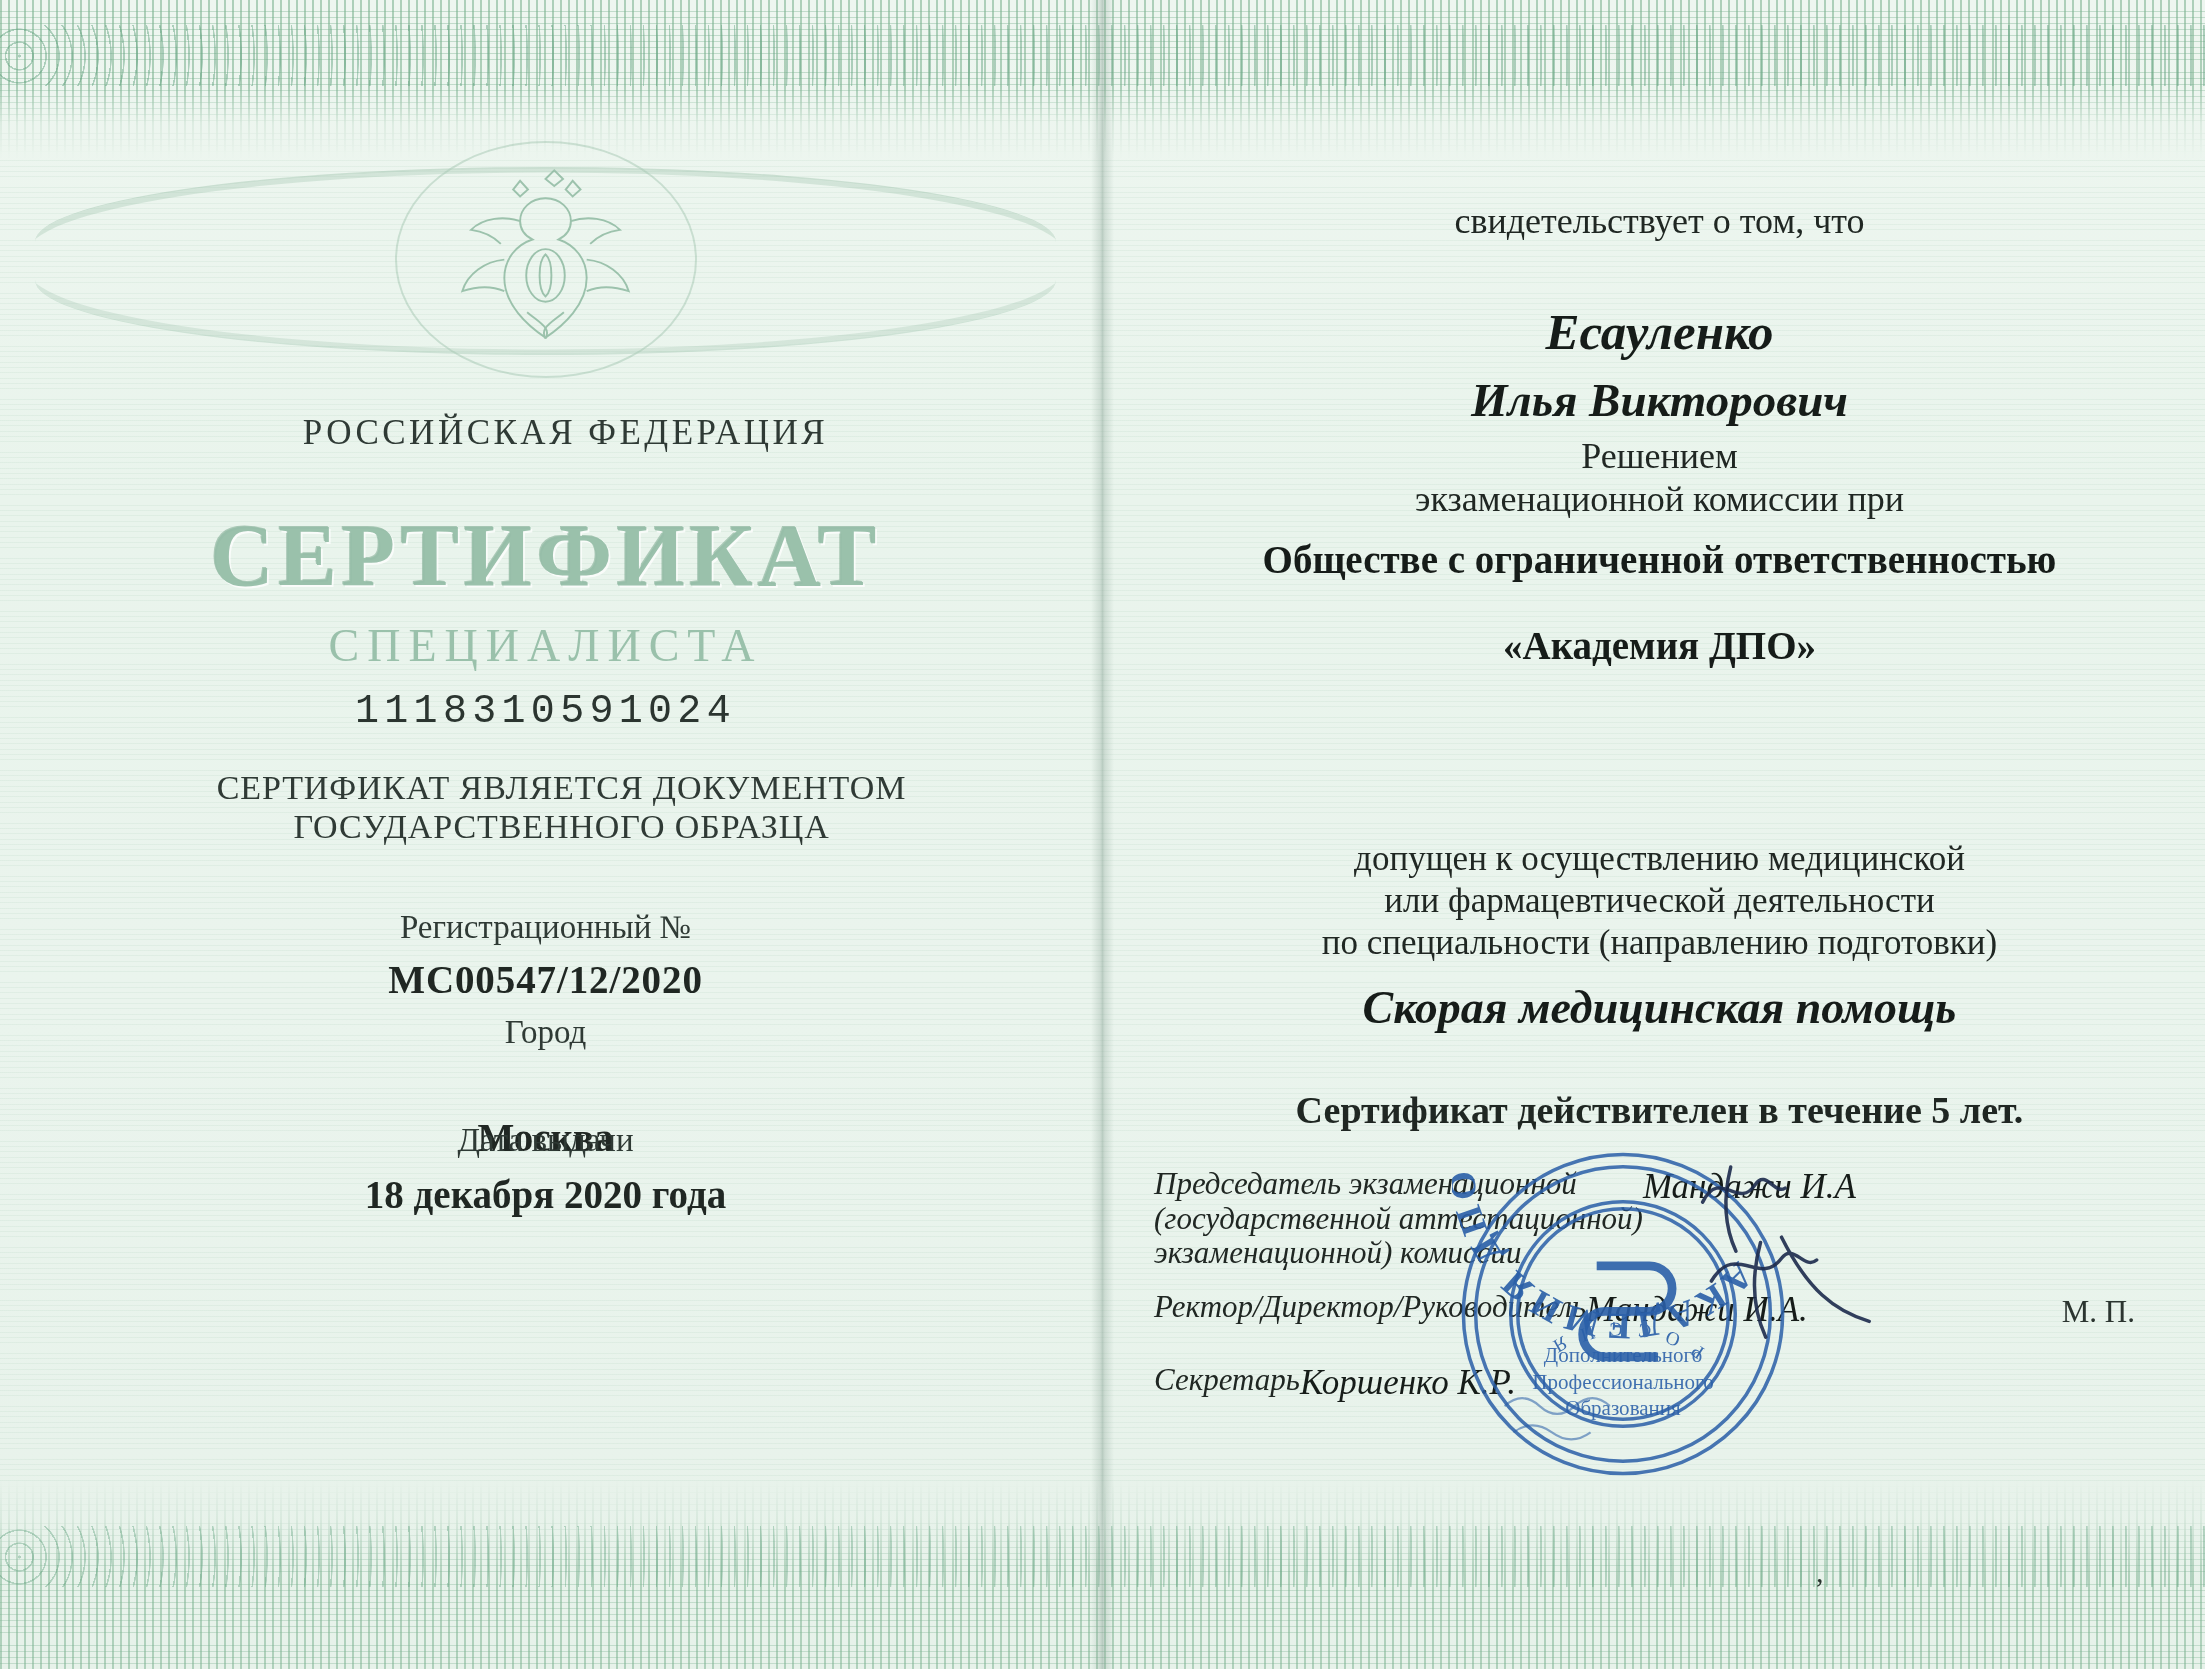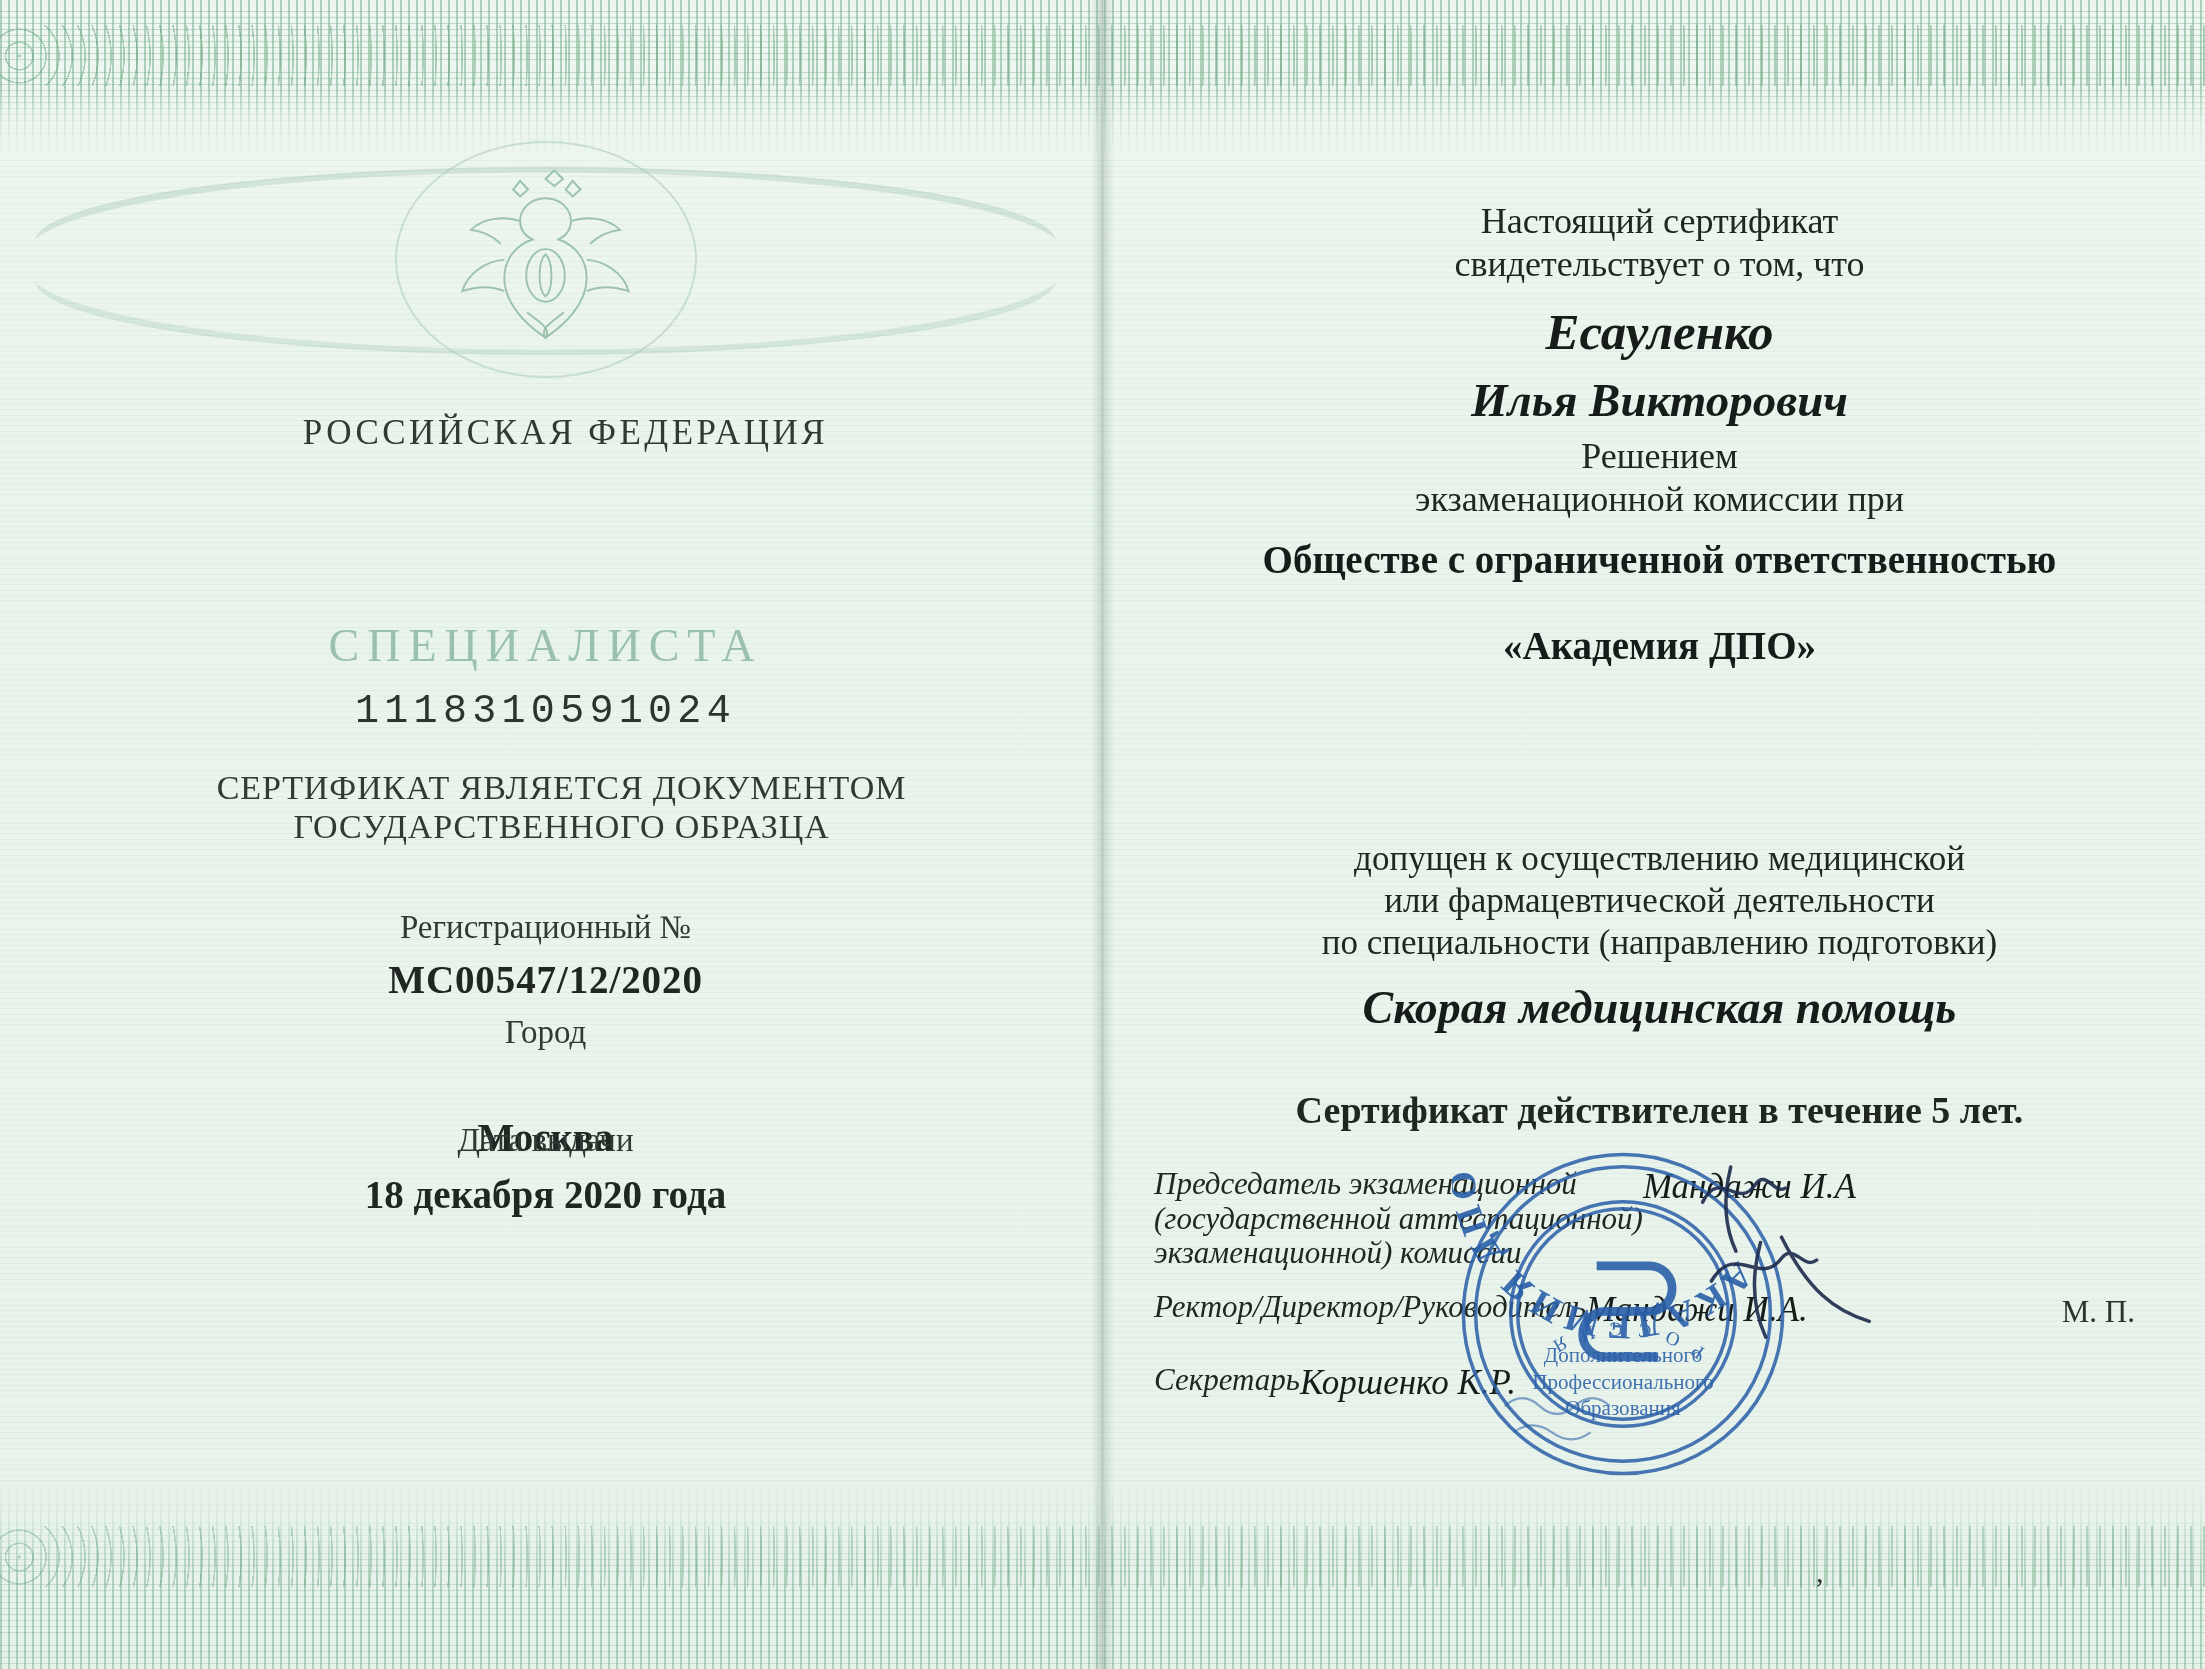--- a/index.html
+++ b/index.html
@@ -450,40 +450,40 @@
           <path d="M172 110 C194 112 214 126 220 146 c-18 -6 -34 -6 -48 0"></path>
           <ellipse cx="125" cy="128" rx="22" ry="30"></ellipse>
           <path d="M125 104 c-9 8 -9 40 0 48 9 -8 9 -40 0 -48z"></path>
           <path d="M104 170 c14 12 28 18 21 30"></path>
           <path d="M146 170 c-14 12 -28 18 -21 30"></path>
         </g>
       </svg>
     </div>
 
     <div class="rf-line">РОССИЙСКАЯ ФЕДЕРАЦИЯ</div>
+    <div class="big-title">СЕРТИФИКАТ</div>
     <div class="sub-title">СПЕЦИАЛИСТА</div>
     <div class="serial">1118310591024</div>
 
     <div class="doc-note">
       <div>СЕРТИФИКАТ ЯВЛЯЕТСЯ ДОКУМЕНТОМ</div>
       <div>ГОСУДАРСТВЕННОГО ОБРАЗЦА</div>
     </div>
 
     <div class="reg-label">Регистрационный №</div>
     <div class="reg-value">МС00547/12/2020</div>
     <div class="city-label">Город</div>
     <div class="city-value">Москва</div>
     <div class="date-label">Дата выдачи</div>
     <div class="date-value">18 декабря 2020 года</div>
   </div>
 
   <div class="right-page">
 
     <div class="r-intro">
-      <div>Настоящий сертификат</div>
       <div>свидетельствует о том, что</div>
     </div>
 
     <div class="r-surname">Есауленко</div>
     <div class="r-firstname">Илья Викторович</div>
 
     <div class="r-decision">
       <div>Решением</div>
       <div>экзаменационной комиссии при</div>
     </div>

